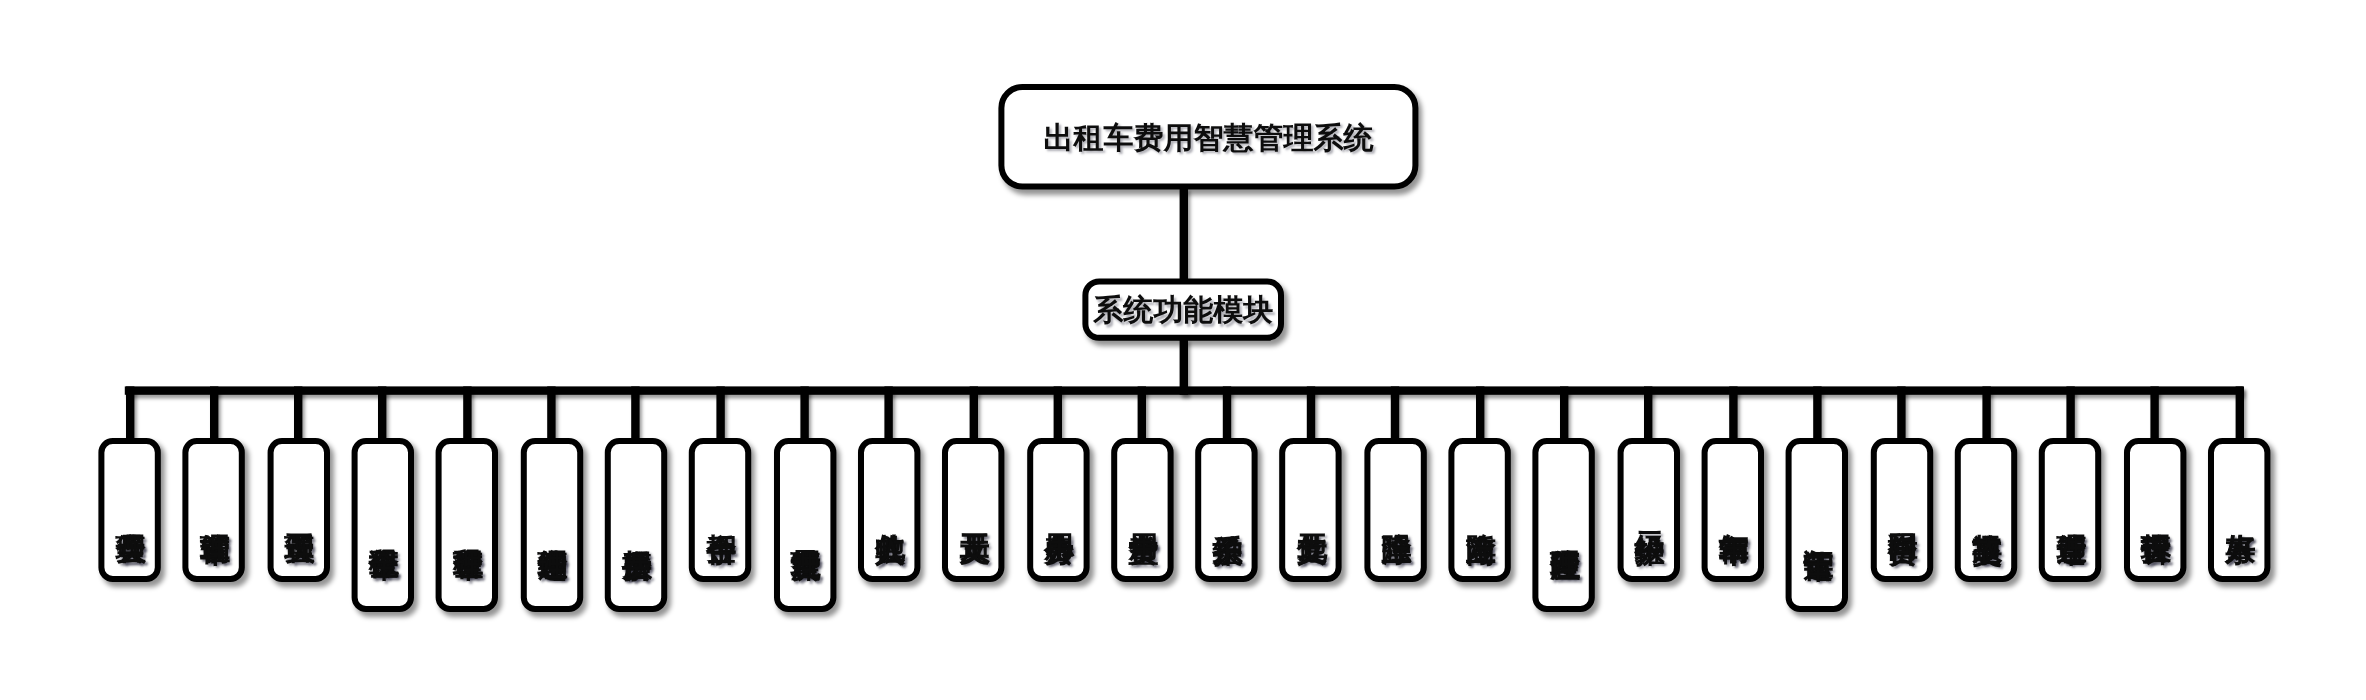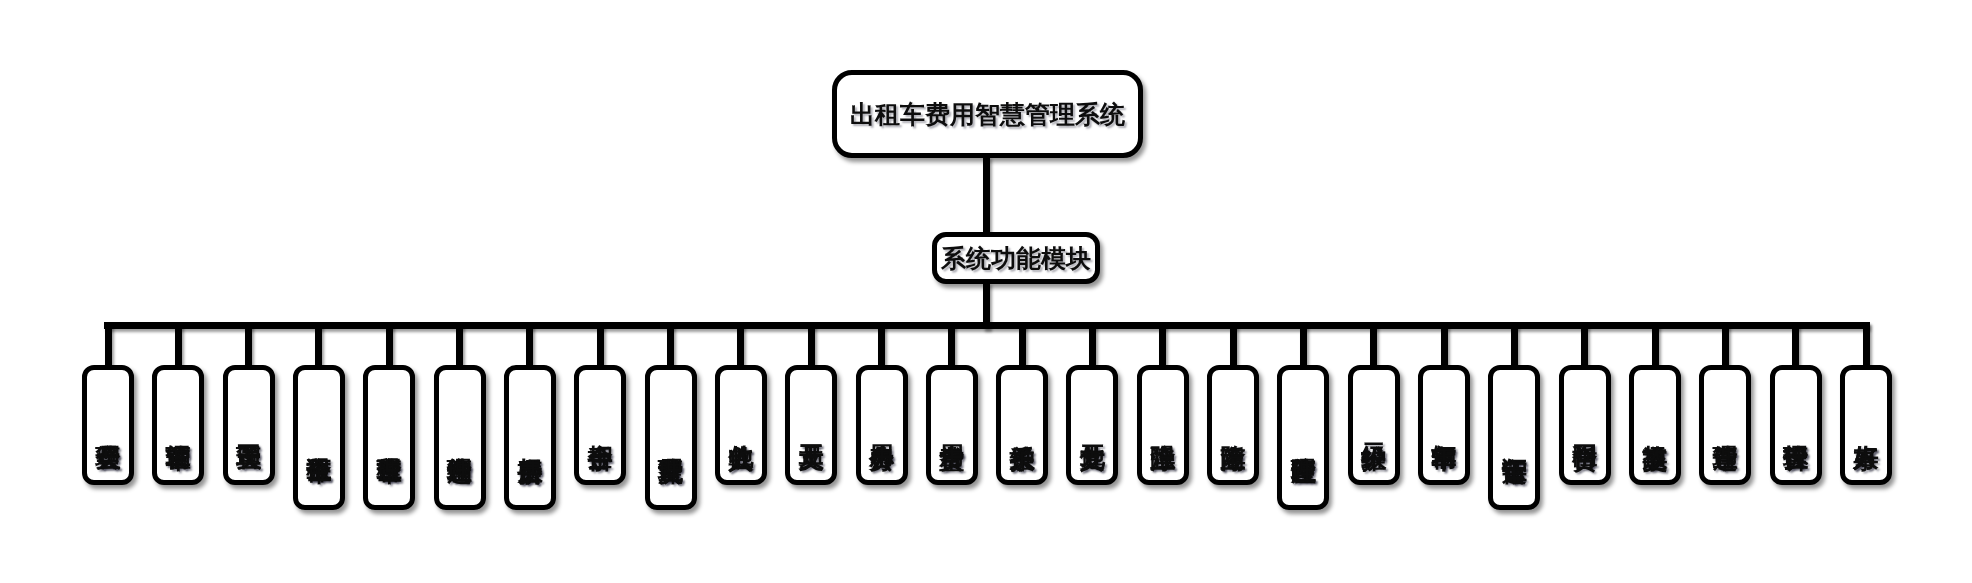--- a/index.html
+++ b/index.html
@@ -40,33 +40,32 @@
     z-index: 2;
   }
   .node-label {
     text-shadow: 2px 2px 2px rgba(20,20,40,0.35);
     white-space: nowrap;
   }
 
   #root-box {
     left: 832px;
     top: 70px;
-    width: 311px;
+    width: 350px;
     height: 88px;
     border-radius: 20px;
     font-size: 25px;
   }
   #hub-box {
     left: 902px;
     top: 232px;
     width: 168px;
     height: 52px;
     border-radius: 14px;
     font-size: 25px;
-    margin-left: 30px;
   }
 
   
   .child {
     position: absolute;
     top: 322px;
     width: 52px;
     display: flex;
     flex-direction: column;
     align-items: center;

